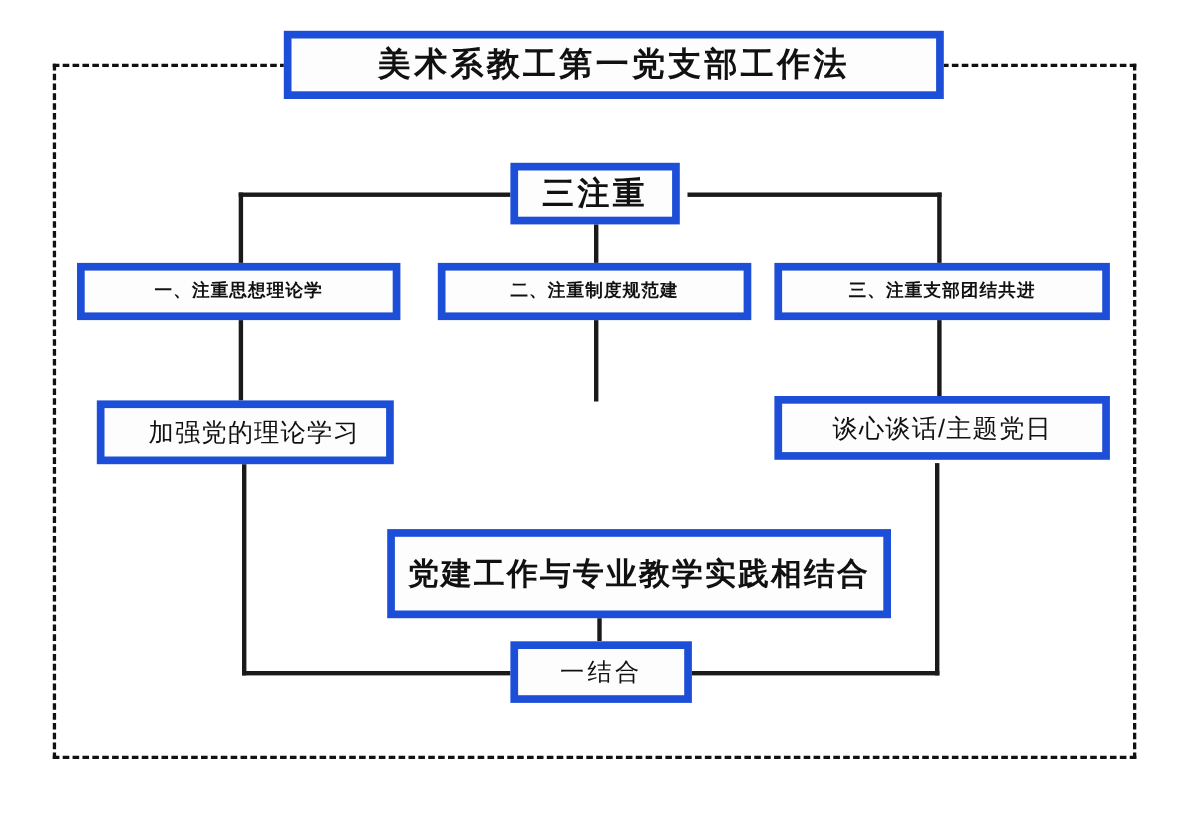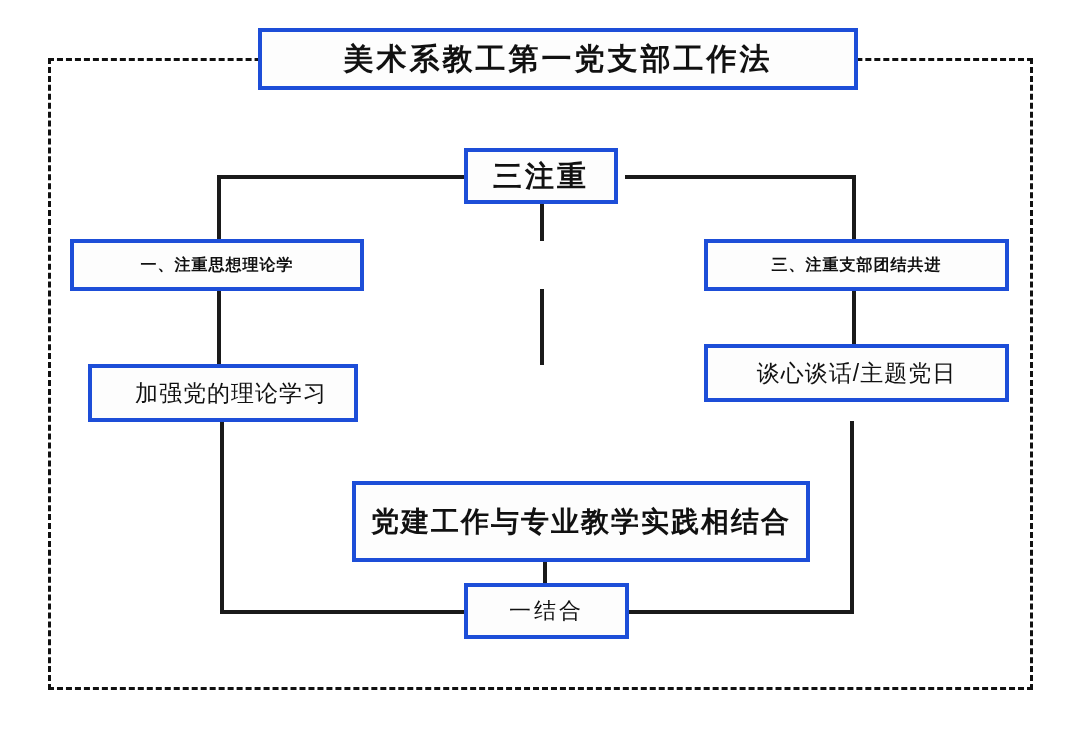--- a/index.html
+++ b/index.html
@@ -30,21 +30,21 @@
     position: absolute;
     background: #1a1a1a;
   }
   .line-h { height: 4px; }
   .line-v { width: 4px; }
 
   
   .node {
     position: absolute;
     box-sizing: border-box;
-    border: 4px solid #1d4ed8;
+    border: 7px solid #1d4ed8;
     background: #fdfdfd;
     display: flex;
     align-items: center;
     justify-content: center;
     text-align: center;
     line-height: 1.05;
     letter-spacing: 1px;
     z-index: 3;
   }
   .node span { display: block; white-space: nowrap; }
@@ -113,31 +113,34 @@
   </div>
 
   <div class="node root-node" style="left:464px; top:148px; width:154px; height:56px;">
     <span>三注重</span>
   </div>
 
   <div class="node pillar-node" style="left:70px; top:239px; width:294px; height:52px;">
     <span>一、注重思想理论学</span>
   </div>
 
+  <div class="node pillar-node" style="left:398px; top:239px; width:285px; height:52px;">
+    <span>二、注重制度规范建</span>
+  </div>
 
   <div class="node pillar-node" style="left:704px; top:239px; width:305px; height:52px;">
     <span>三、注重支部团结共进</span>
   </div>
 
   <div class="node detail-node" style="left:88px; top:364px; width:270px; height:58px;padding-left:16px;">
     <span>加强党的理论学习</span>
   </div>
 
 
-  <div class="node detail-node" style="left:704px; top:344px; width:305px; height:58px;">
+  <div class="node detail-node" style="left:704px; top:360px; width:305px; height:58px;">
     <span>谈心谈话/主题党日</span>
   </div>
 
   <div class="node combine-node" style="left:332px; top:481px; width:458px; height:81px;margin-left:20px;">
     <span>党建工作与专业教学实践相结合</span>
   </div>
 
   <div class="node bottom-node" style="left:464px; top:583px; width:165px; height:56px;">
     <span>一结合</span>
   </div>

